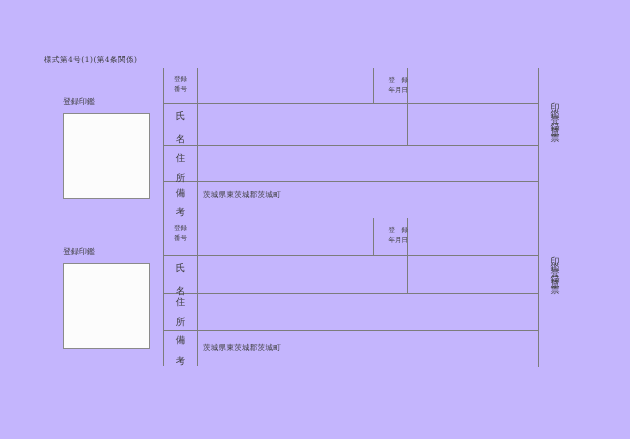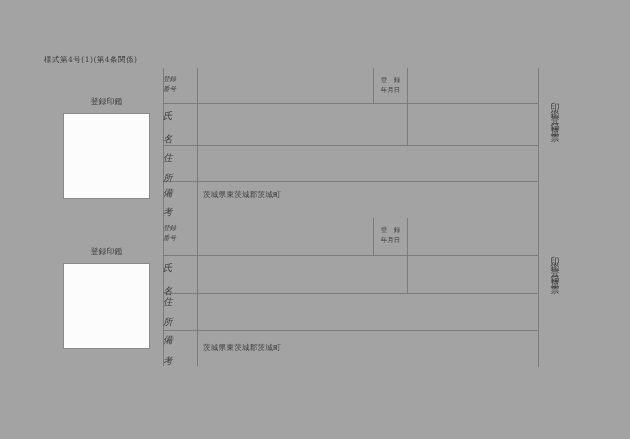--- a/index.html
+++ b/index.html
@@ -1,36 +1,36 @@
 <!DOCTYPE html>
 <html><head>
 <meta charset="utf-8">
 <style>
   html, body { margin: 0; padding: 0; background: #ffffff; }
   .page {
     position: relative;
     width: 630px;
     height: 439px;
-    background: #a3a3a3;
+    background: #c4b5fd;
     font-family: "DejaVu Serif", "Liberation Serif", serif;
     color: #3d3d3d;
     overflow: hidden;
   }
   .title {
     position: absolute;
     left: 44px; top: 55px;
     font-size: 7.5px;
     letter-spacing: 0.5px;
     color: #3a3a3a;
   }
   
   .seal-label {
     position: absolute;
     left: 63px; width: 87px;
-    text-align: center;
+    text-align: left;
     font-size: 8px;
     color: #3a3a3a;
   }
   .seal-label.s1 { top: 96px; }
   .seal-label.s2 { top: 246px; }
   .seal-box {
     position: absolute;
     left: 63px; width: 85px; height: 84px;
     border: 1px solid #8a8a8a;
     background: #fcfcfc;
@@ -50,41 +50,40 @@
   .vl.lab   { left: 197px; top: 68px; height: 298px; }
   .vl.right { left: 538px; top: 68px; height: 299px; }
   .vl.s1a { left: 373px; top: 68px;  height: 35px; }
   .vl.s1b { left: 407px; top: 68px;  height: 77px; }
   .vl.s2a { left: 373px; top: 218px; height: 37px; }
   .vl.s2b { left: 407px; top: 218px; height: 75px; }
   
   .col-label {
     position: absolute;
     left: 163px; width: 35px;
-    text-align: left;
+    text-align: center;
     white-space: pre-line;
     color: #3d3d3d;
-    font-style: italic;
   }
   .small { font-size: 6.5px; line-height: 9.5px; }
   .regno.s1 { top: 75px; }
   .regno.s2 { top: 224px; }
   .name { font-size: 9.5px; line-height: 23px; }
   .name.s1 { top: 104px; }
   .name.s2 { top: 256px; }
   .addr { font-size: 9.5px; line-height: 20px; }
   .addr.s1 { top: 148px; }
   .addr.s2 { top: 292px; }
   .rem { font-size: 9.5px; line-height: 19px; }
   .rem.s1 { top: 183px; }
   .rem.s2 { top: 329px; line-height: 21px; }
   .date-label {
     position: absolute;
     left: 373px; width: 35px;
-    text-align: center;
+    text-align: right;
     white-space: pre-line;
   }
   .date-label.s1 { top: 76px; }
   .date-label.s2 { top: 226px; }
   .addr-value {
     position: absolute;
     left: 203px;
     font-size: 7.5px;
     letter-spacing: 0.3px;
     color: #3d3d3d;

